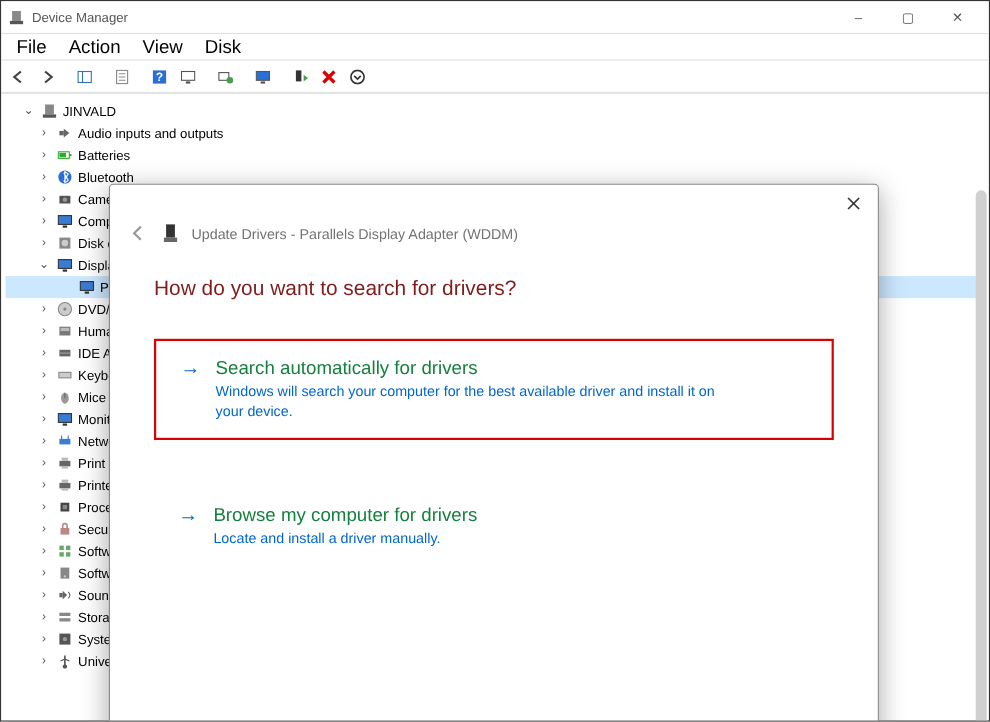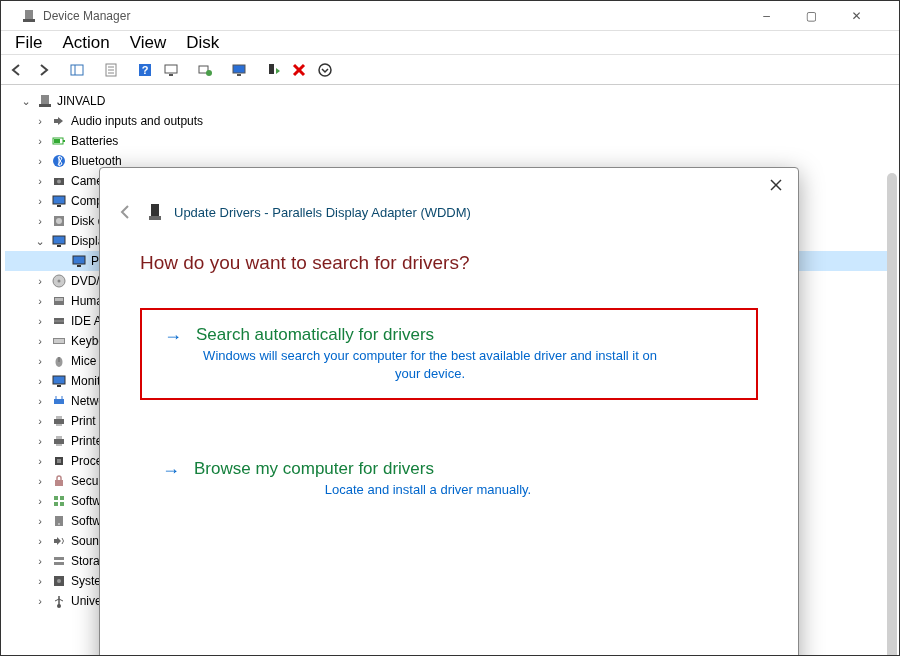--- a/index.html
+++ b/index.html
@@ -13,21 +13,21 @@
     overflow: hidden;
     position: relative;
     border: 1px solid #333;
   }
 
   
   .titlebar {
     height: 30px;
     display: flex;
     align-items: center;
-    padding: 0 20px;
+    padding: 0 6px;
     border-bottom: 1px solid #e0e0e0;
     color: #555;
   }
   .titlebar .app-icon {
     width: 16px; height: 16px;
     margin-right: 6px;
     display: inline-flex; align-items: center; justify-content: center;
   }
   .titlebar .title { flex: 0 0 auto; font-size: 12px; }
   .titlebar .spacer { flex: 1; }
@@ -149,21 +149,21 @@
   }
   .dlg-back {
     width:20px;height:20px;display:flex;align-items:center;justify-content:center;
     color:#888;
   }
   .dlg-device-icon {
     width:18px;height:18px;display:flex;align-items:center;justify-content:center;
   }
   .dlg-title {
     font-size: 13px;
-    color:#0c4a6e;
+    color:#737373;
   }
 
   .dlg-body {
     flex: 1;
     padding: 16px 40px 0 40px;
   }
   .dlg-question {
     font-size: 19px;
     color: #7f1d1d;
     margin-bottom: 34px;
@@ -186,21 +186,20 @@
     color:#15803d;
     font-size: 17px;
   }
   .opt-sub {
     color:#0066cc;
     font-size: 13px;
     padding-left: 32px;
     margin-top: 2px;
     line-height: 1.35;
     max-width: 500px;
-    text-align: center;
   }
   .option.highlight {
     border: 2px solid #d80000;
   }
 
   .option-gap { height: 44px; }
 
   
   svg { display:block; }
 </style>

